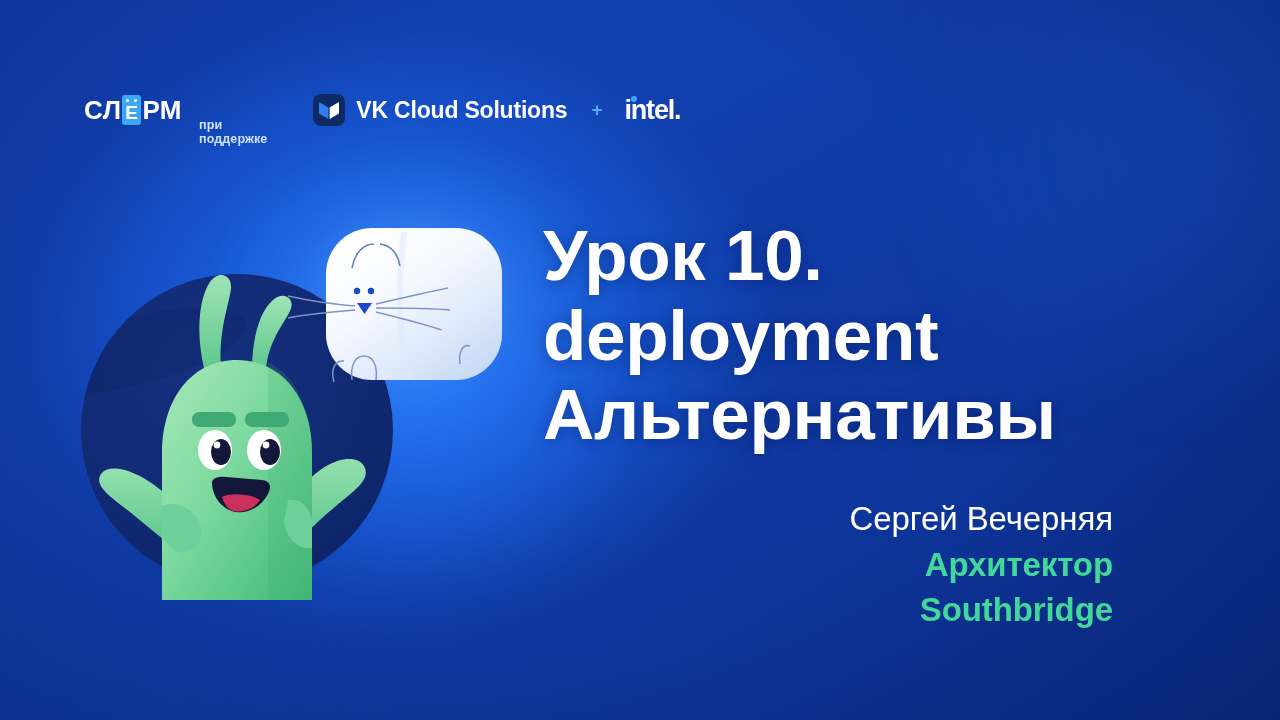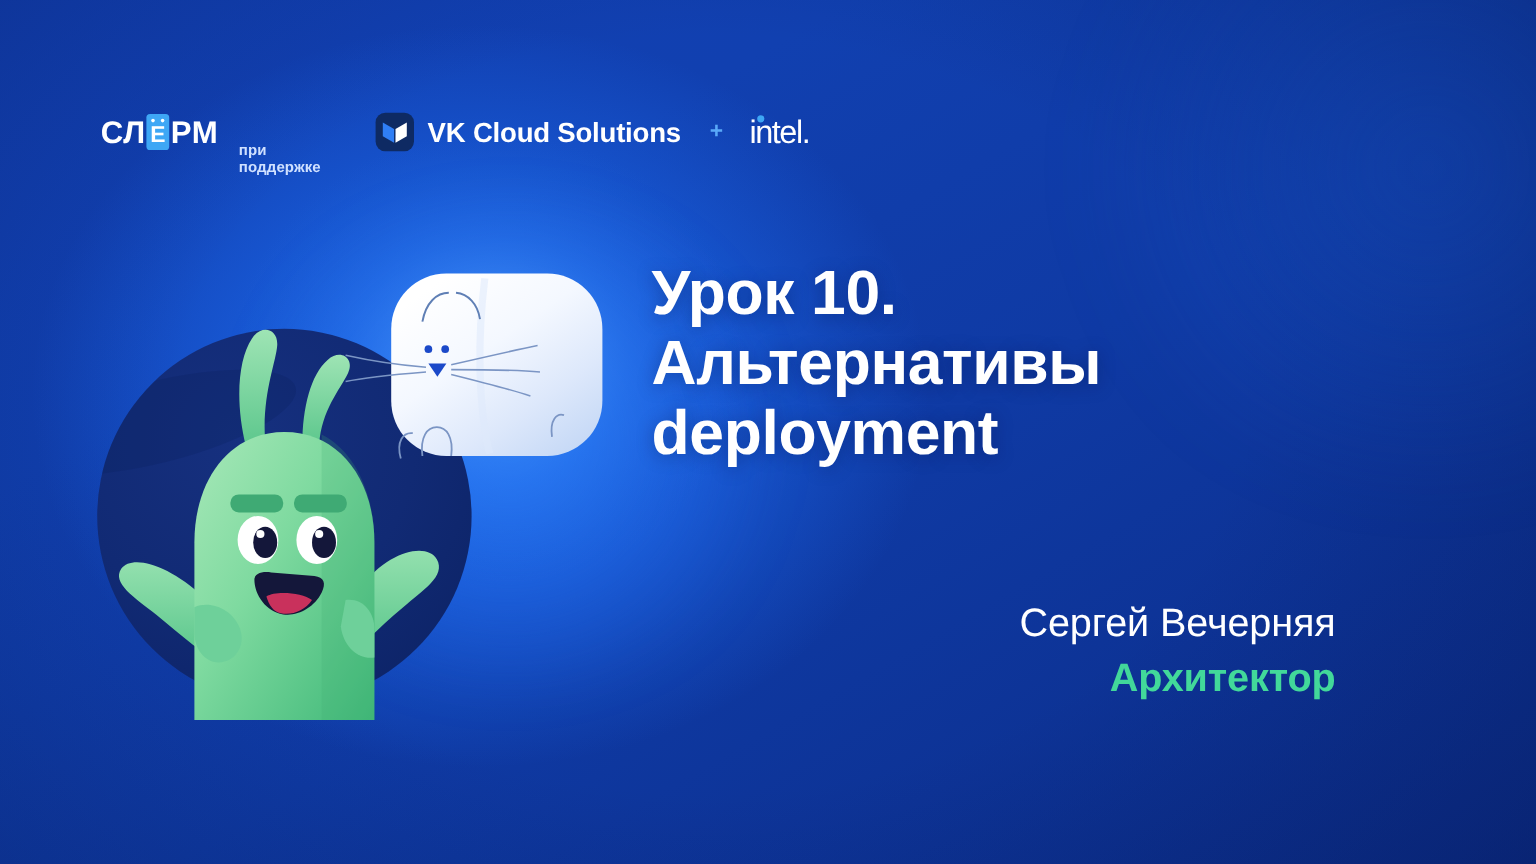--- a/index.html
+++ b/index.html
@@ -90,41 +90,41 @@
   .vk-text {
     font-size:23px; font-weight:700; color:#ffffff; letter-spacing:-0.2px;
   }
 
   .plus {
     color:#5aa9f8; font-size:19px; font-weight:700; margin:0 22px 0 24px;
   }
 
   .intel {
     display:flex; align-items:flex-end;
-    font-size:27px; font-weight:400; color:#ffffff;
+    font-size:27px; font-weight:700; color:#ffffff;
     letter-spacing:-1.2px; position:relative; line-height:1;justify-content:flex-end;
   }
   .intel .dot-i {
     position:absolute; left:6.5px; top:-1px;
     width:6px; height:6px; border-radius:50%; background:#3ea7f5;
   }
   .intel .tail { color:#ffffff; }
 
   
   .school {
     position:absolute; right:212px; top:73px;
     text-align:left;
     font-size:14.5px; font-weight:700; line-height:1.45;
     color:#c3d5f7; letter-spacing:0.1px;
   }
 
   
   .title {
     position:absolute; left:543px; top:216px; width:640px;
-    color:#ffffff; font-weight:700; font-size:52px; line-height:1.12;
+    color:#ffffff; font-weight:700; font-size:71px; line-height:1.12;
     letter-spacing:-0.3px;
     text-shadow:0 2px 14px rgba(3,18,70,0.35);
     z-index:30;
   }
   .speaker {
     position:absolute; right:167px; top:497px; width:560px;
     text-align:right; z-index:30;
   }
   .speaker-name {
     font-size:33px; font-weight:400; color:#ffffff; line-height:1.35;
@@ -286,21 +286,22 @@
         <span class="dot-i"></span>
         <span>intel</span>
         <span class="tail">.</span>
       </div>
     </div>
 
   </div>
 
   <div class="title">
     <div>Урок 10.</div>
+    <div>deployment</div>
     <div>Альтернативы</div>
-    <div>deployment</div>
   </div>
 
   <div class="speaker">
     <div class="speaker-name">Сергей Вечерняя</div>
     <div class="speaker-role">Архитектор</div>
+    <div class="speaker-org">Southbridge</div>
   </div>
 </div>
 
 </body></html>

